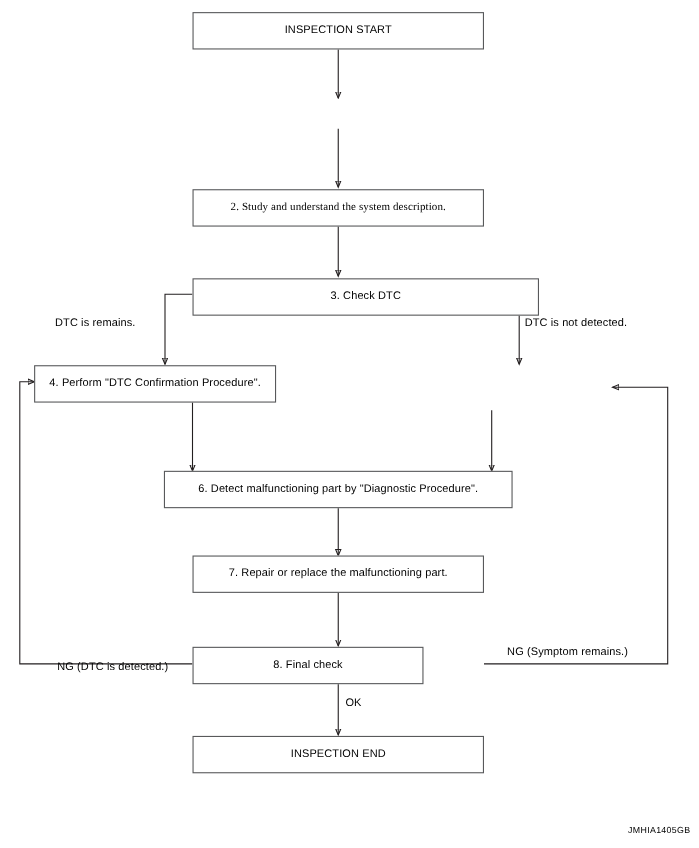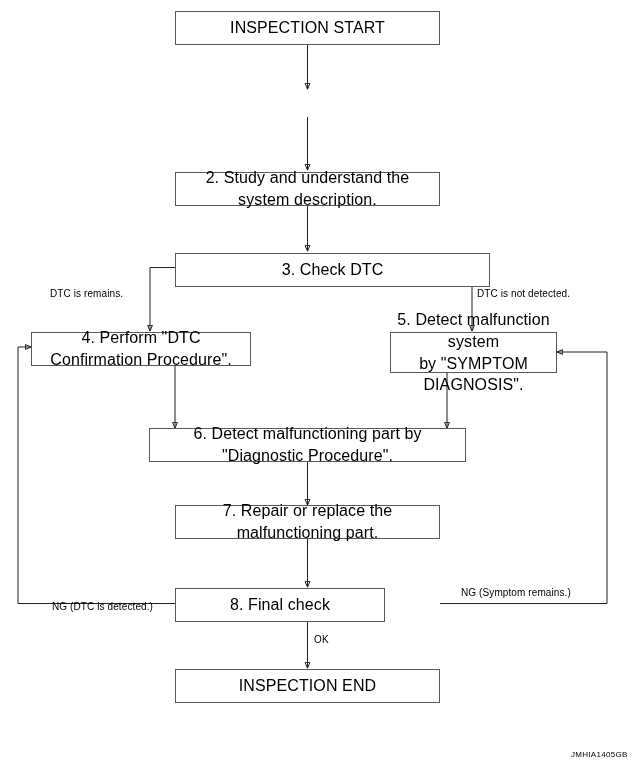--- a/index.html
+++ b/index.html
@@ -20,21 +20,21 @@
   }
   .node {
     position: absolute;
     box-sizing: border-box;
     border: 1px solid #58595b;
     background: #ffffff;
     display: flex;
     align-items: center;
     justify-content: center;
     text-align: center;
-    font-size: 16px;
+    font-size: 10px;
     line-height: 1.35;
     color: #000000;
     letter-spacing: 0.1px;
     padding: 16px 4px;
   }
   .node .label {
     display: block;
     white-space: pre-line;
   }
   .edge-label {
@@ -101,36 +101,32 @@
     <polyline points="175,603.5 18,603.5 18,347 31,347" marker-end="url(#arrowhead)"></polyline>
 
     <polyline points="440,603.5 607,603.5 607,352 557,352" marker-end="url(#arrowhead)"></polyline>
   </svg>
 
   <div class="node" style="left:175px; top:11px; width:265px; height:29px;">
     <span class="label">INSPECTION START</span>
   </div>
 
 
-  <div class="node" style="left:175px; top:172px; width:265px; height:28px;">
+  <div class="node" style="left:175px; top:172px; width:265px; height:28px;font-family:Liberation Serif, serif;">
     <span class="label">2. Study and understand the system description.</span>
   </div>
 
   <div class="node" style="left:175px; top:253px; width:315px; height:29px;">
     <span class="label">3. Check DTC</span>
   </div>
 
   <div class="node" style="left:31px; top:332px; width:220px; height:30px;">
     <span class="label">4. Perform "DTC Confirmation Procedure".</span>
   </div>
 
-  <div class="node" style="left:390px; top:332px; width:167px; height:41px;">
-    <span class="label">5. Detect malfunction system
-by "SYMPTOM DIAGNOSIS".</span>
-  </div>
 
   <div class="node" style="left:149px; top:428px; width:317px; height:27px;">
     <span class="label">6. Detect malfunctioning part by "Diagnostic Procedure".</span>
   </div>
 
   <div class="node" style="left:175px; top:505px; width:265px; height:16px;">
     <span class="label">7. Repair or replace the malfunctioning part.</span>
   </div>
 
   <div class="node" style="left:175px; top:588px; width:210px; height:29px;">

